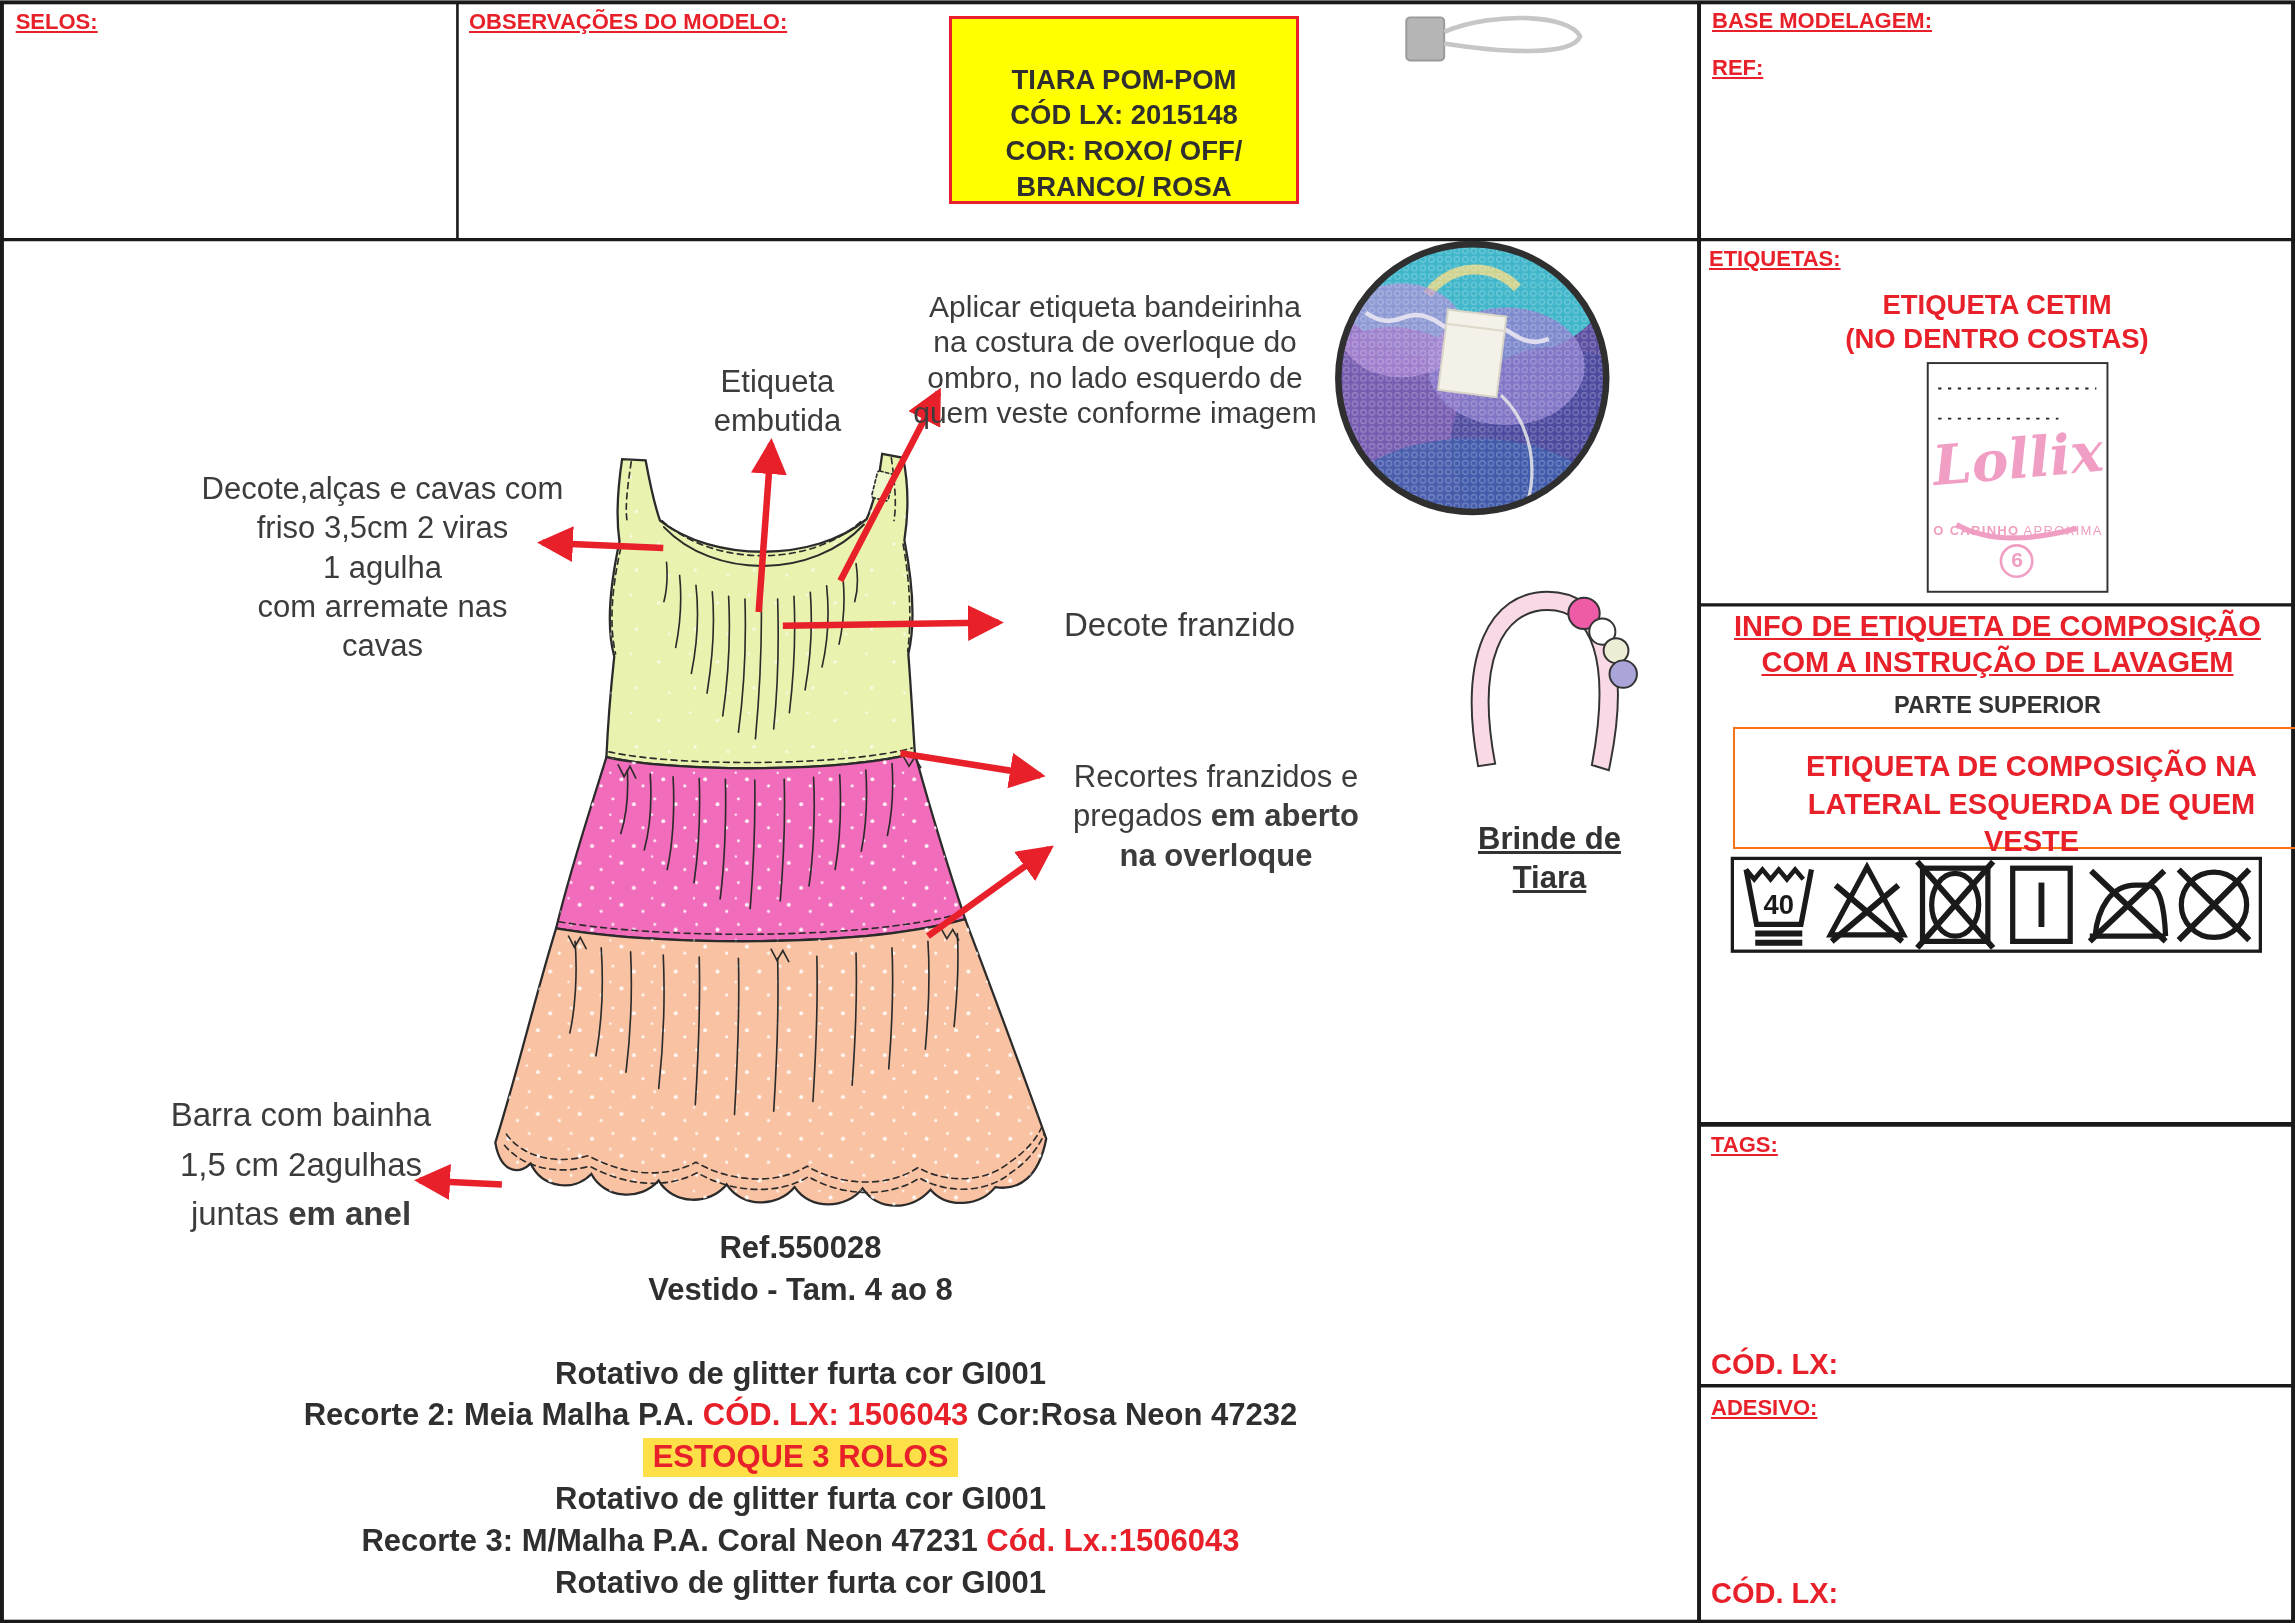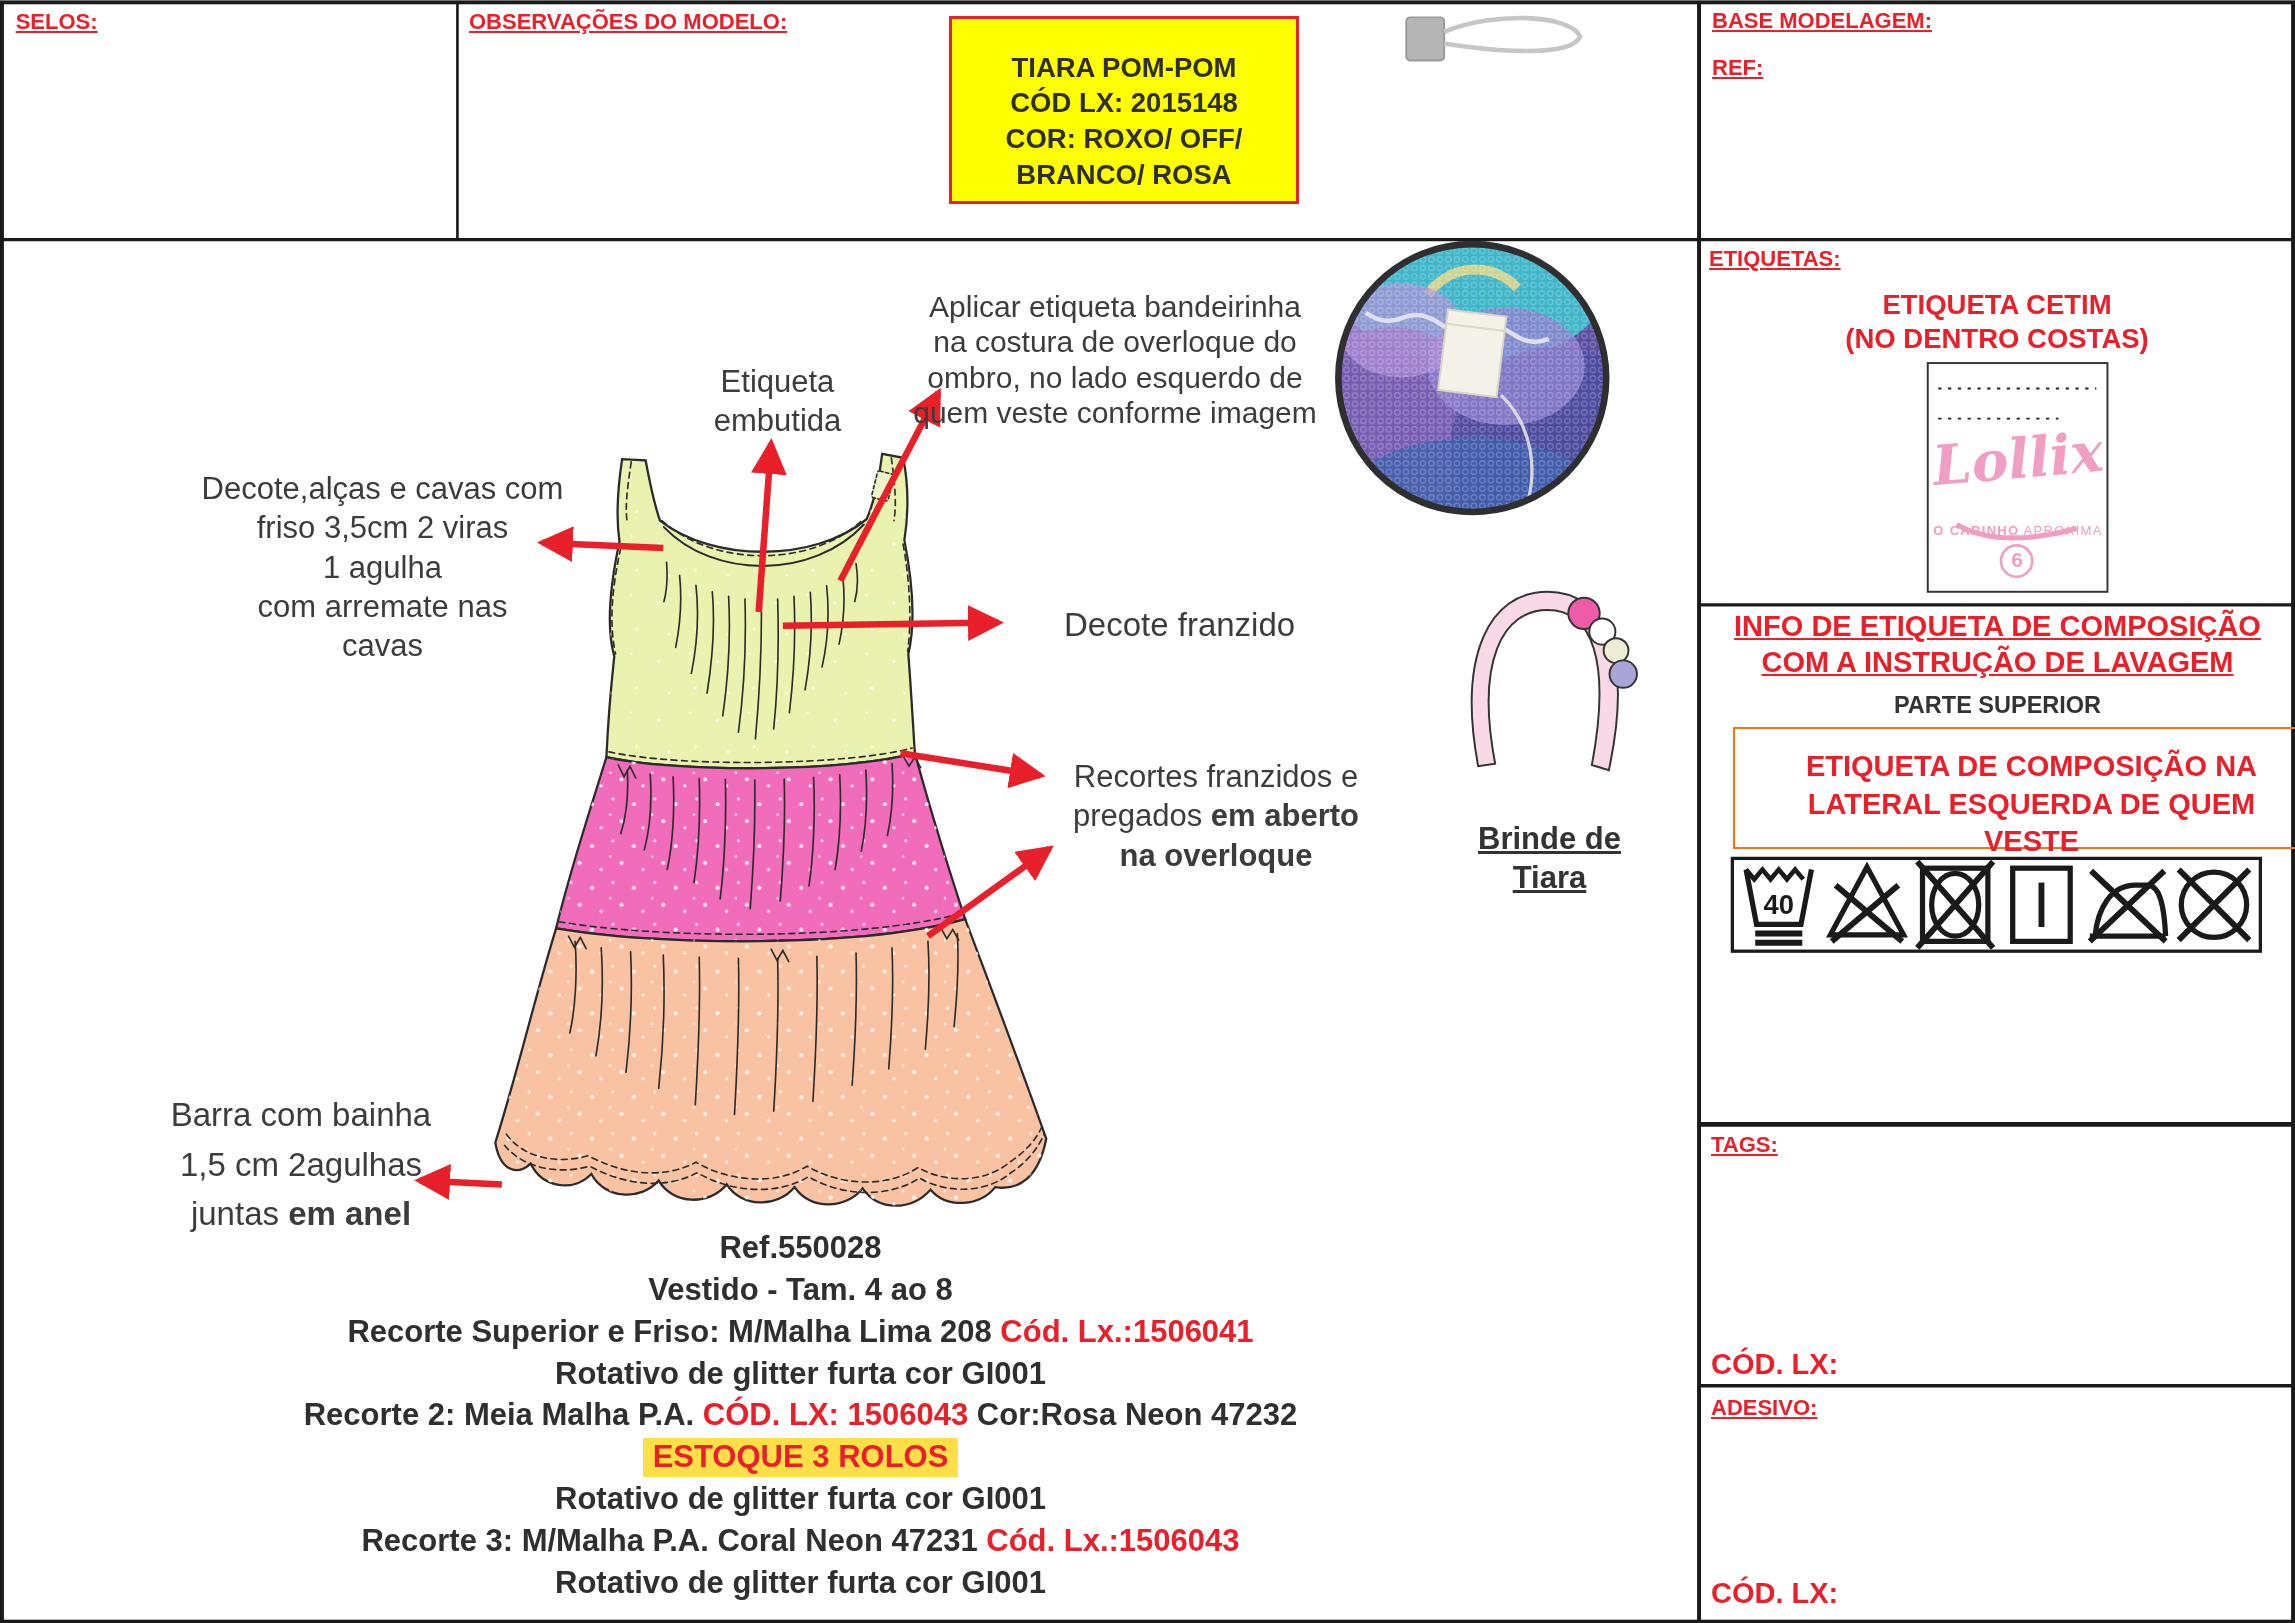--- a/index.html
+++ b/index.html
@@ -180,21 +180,21 @@
       <line x1="1198" y1="957" x2="1528" y2="952" marker-end="url(#arr)"></line>
       <line x1="1378" y1="1152" x2="1592" y2="1186" marker-end="url(#arr)"></line>
       <line x1="1420" y1="1432" x2="1606" y2="1298" marker-end="url(#arr)"></line>
       <line x1="768" y1="1812" x2="642" y2="1806" marker-end="url(#arr)"></line>
     </g>
   </svg>
 
   <div class="abs redhead" style="left:15.7px;top:9.2px;">SELOS:</div>
   <div class="abs redhead" style="left:469px;top:9.2px;">OBSERVAÇÕES DO MODELO:</div>
 
-  <div class="abs ybox" style="left:949px;top:15.7px;width:350px;height:188px;border:3.3px solid #e8202a;padding-top:31px;">
+  <div class="abs ybox" style="left:949px;top:15.7px;width:350px;height:188px;border:3.3px solid #e8202a;padding-top:43px;">
     <div style="font-size:27.5px;font-weight:bold;color:#2f2f2f;line-height:1.3;">
       <div>TIARA POM-POM</div>
       <div>CÓD LX: 2015148</div>
       <div>COR: ROXO/ OFF/</div>
       <div>BRANCO/ ROSA</div>
     </div>
   </div>
 
 
   <div class="abs redhead" style="left:1712px;top:7.8px;">BASE MODELAGEM:</div>
@@ -261,21 +261,20 @@
     <div><span>juntas </span><b>em anel</b></div>
   </div>
 
   <div class="abs center" style="left:1458px;top:820px;width:183px;font-size:31px;font-weight:bold;color:#333;line-height:1.25;">
     <div style="text-decoration:underline;">Brinde de</div>
     <div style="text-decoration:underline;">Tiara</div>
   </div>
 
   <div class="footer-line" style="top:1230px;">Ref.550028</div>
   <div class="footer-line" style="top:1272px;">Vestido - Tam. 4 ao 8</div>
-  <div class="footer-line" style="top:1314px;"><span>Recorte Superior e Friso: M/Malha Lima 208 </span><span class="footer-red">Cód. Lx.:1506041</span></div>
   <div class="footer-line" style="top:1356px;">Rotativo de glitter furta cor GI001</div>
   <div class="footer-line" style="top:1397px;"><span>Recorte 2: Meia Malha P.A. </span><span class="footer-red">CÓD. LX: 1506043</span><span> Cor:Rosa Neon 47232</span></div>
   <div class="footer-line" style="top:1438px;"><span class="hl">ESTOQUE 3 ROLOS</span></div>
   <div class="footer-line" style="top:1481px;">Rotativo de glitter furta cor GI001</div>
   <div class="footer-line" style="top:1523px;"><span>Recorte 3: M/Malha P.A. Coral Neon 47231 </span><span class="footer-red">Cód. Lx.:1506043</span></div>
   <div class="footer-line" style="top:1565px;">Rotativo de glitter furta cor GI001</div>
 
 </div>
 
 

